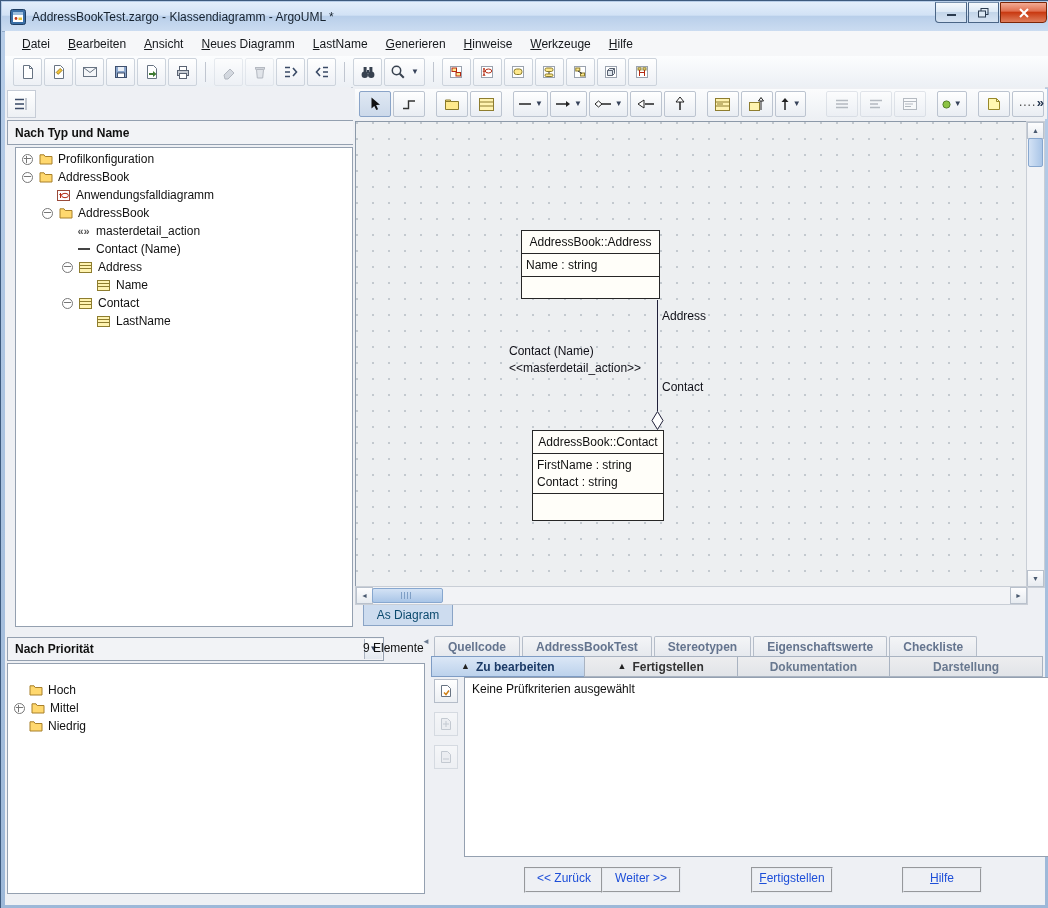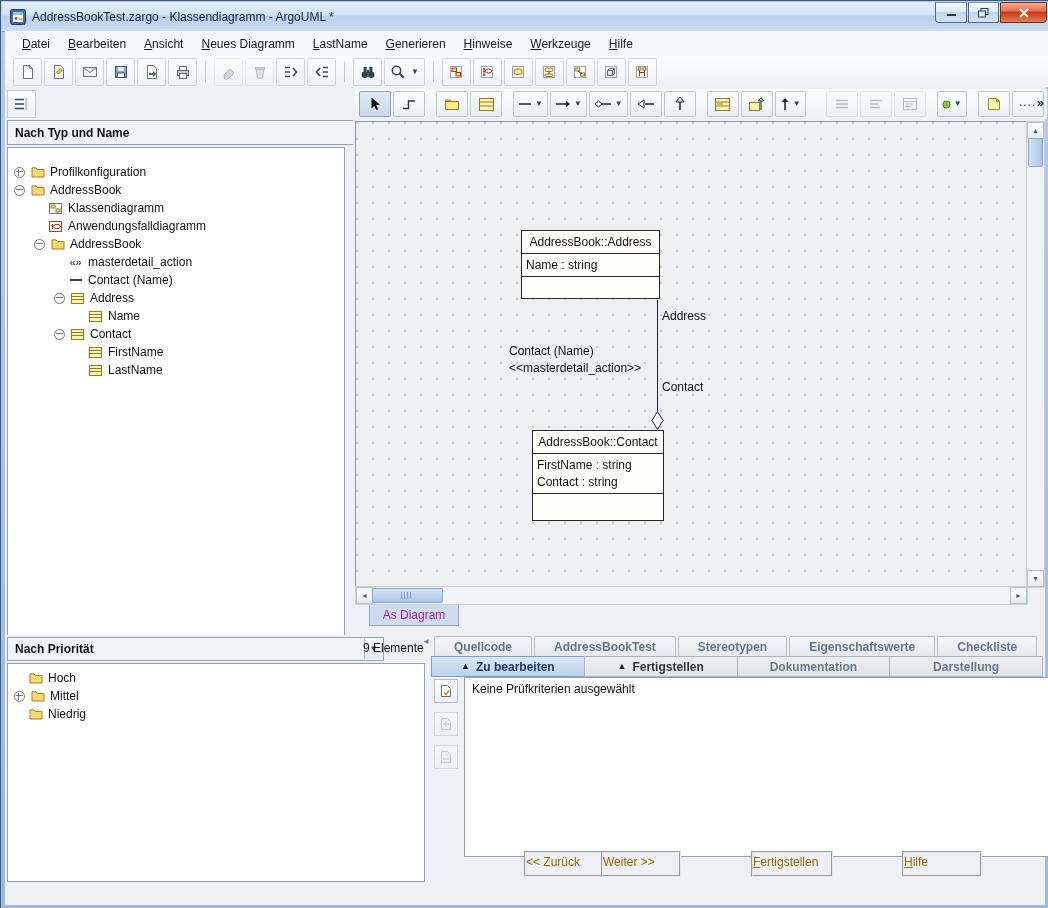--- a/index.html
+++ b/index.html
@@ -35,21 +35,21 @@
   .tcombo{height:26px;border:1px solid #ccd3dc;border-radius:2px;background:linear-gradient(#ffffff,#edf0f5);display:flex;align-items:center;padding:0 5px;gap:5px;flex:none}
   .chev{font-size:8px;line-height:1;color:#36425a}
 
   
   .explorer{position:absolute;left:4px;top:86px;width:346px;height:540px;background:#eef0f4}
   .icon-btn{position:absolute;left:2px;top:3px;width:27px;height:26px;border:1px solid #c6ccd6;background:linear-gradient(#fff,#edf0f4);display:flex;align-items:center;justify-content:center}
   .combo{position:absolute;background:#f2f3f6;border:1px solid #94a0b0;display:flex;align-items:center;font-weight:bold;padding:0 22px 0 7px;white-space:nowrap;overflow:hidden}
   .cArrow{position:absolute;right:1px;top:1px;bottom:1px;width:17px;background:linear-gradient(#fbfcfd,#e3e8ef);border-left:1px solid #aab3c0;display:flex;align-items:center;justify-content:center}
   .combo1{left:33px;top:4px;width:305px;height:25px}
   .combo2{left:2px;top:33px;width:336px;height:23px}
-  .tree{position:absolute;left:2px;top:60px;width:336px;height:476px;background:#fff;border:1px solid #94a0b0;padding-top:15px;overflow:hidden}
+  .tree{position:absolute;left:10px;top:60px;width:336px;height:476px;background:#fff;border:1px solid #94a0b0;padding-top:2px;overflow:hidden}
   .trow{height:18px;display:flex;align-items:center;gap:5px;white-space:nowrap}
   .i0{padding-left:6px}.i1{padding-left:26px}.i2{padding-left:46px}.i3{padding-left:66px}
   .knob{width:9px;height:9px;border:1px solid #777;border-radius:50%;position:relative;flex:none;background:#fff}
   .knob::before{content:"";position:absolute;left:1px;right:1px;top:3px;height:1px;background:#777}
   .knob.plus::after{content:"";position:absolute;top:1px;bottom:1px;left:3px;width:1px;background:#777}
   .kspace{width:9px;flex:none}
   .tico{width:15px;display:flex;justify-content:center;align-items:center;flex:none}
   .ster-ico::before{content:"«»";font-weight:bold;color:#555;font-size:11px}
   .assoc-ico{width:12px;height:2px;background:#444}
 
@@ -66,54 +66,54 @@
 
   .dview{position:absolute;left:2px;top:34px;width:688px;height:482px}
   .canvas{position:absolute;left:0;top:0;width:671px;height:465px;border:1px solid #8c99a9;background:#edeff1;
     background-image:radial-gradient(circle,#c3c9cf 1px,rgba(0,0,0,0) 1.3px);background-size:16px 16px;background-position:9px 9px;overflow:hidden}
   .vsb{position:absolute;left:671px;top:0;width:17px;height:465px;background:#f2f3f6;border:1px solid #c9ced6}
   .hsb{position:absolute;left:0;top:465px;width:671px;height:17px;background:#f2f3f6;border:1px solid #c9ced6}
   .sbtn{position:absolute;width:15px;height:15px;background:linear-gradient(#fdfdfe,#e7ebf0);border:1px solid #b9c1cc;display:flex;align-items:center;justify-content:center;font-size:7px;color:#49596f;line-height:1}
   .vthumb{position:absolute;left:1px;top:16px;width:13px;height:27px;background:linear-gradient(90deg,#d3e2f5,#a9c5e7);border:1px solid #87a7cf;border-radius:2px}
   .hthumb{position:absolute;left:16px;top:1px;width:69px;height:13px;background:linear-gradient(#d3e2f5,#a9c5e7);border:1px solid #87a7cf;border-radius:2px}
   .hthumb::after{content:"";position:absolute;left:28px;top:3px;width:10px;height:7px;background:repeating-linear-gradient(90deg,#7f9fc6 0 1px,rgba(0,0,0,0) 1px 3px)}
-  .dtab{position:absolute;left:16px;top:518px;width:88px;height:20px;background:#cddcef;border:1px solid #8aa4c6;border-top:none;color:#a21caf;display:flex;align-items:center;justify-content:center}
+  .dtab{position:absolute;left:10px;top:518px;width:88px;height:20px;background:#cddcef;border:1px solid #8aa4c6;border-top:none;color:#0c4a6e;display:flex;align-items:center;justify-content:center}
 
   
   .uml{position:absolute;background:#fffef9;border:1px solid #262626}
   .uml .ut{height:22px;border-bottom:1px solid #262626;display:flex;align-items:center;justify-content:center}
   .uml .ua{border-bottom:1px solid #262626;padding:2px 4px 3px}
   .uml .ua div{height:17px;display:flex;align-items:center}
   .aline{position:absolute;width:1px;background:#20203a}
   .dlabel{position:absolute;white-space:nowrap;color:#101018}
 
   
   .todo{position:absolute;left:4px;top:634px;width:420px;height:242px;background:#eef0f4}
   .combo3{left:2px;top:2px;width:346px;height:22px}
   .todo-count{position:absolute;left:358px;top:6px;color:#111}
-  .todo-tree{position:absolute;left:2px;top:28px;width:416px;height:212px;background:#fff;border:1px solid #94a0b0;padding-top:5px}
+  .todo-tree{position:absolute;left:2px;top:28px;width:416px;height:212px;background:#fff;border:1px solid #94a0b0;padding-top:17px}
   .split-arrow{position:absolute;left:421px;top:637px;font-size:8px;color:#6a7a90;line-height:1}
 
   
   .details{position:absolute;left:428px;top:634px;width:616px;height:242px;background:#eef0f4}
   .tabs1{position:absolute;left:5px;top:1px;height:20px;display:flex;gap:2px}
-  .tab1{padding:0 19px;border:1px solid #b5bdc9;border-bottom:none;border-radius:2px 2px 0 0;background:linear-gradient(#f4f5f7,#e6e9ee);color:#64748e;font-weight:bold;display:flex;align-items:center}
+  .tab1{padding:0 13px;border:1px solid #b5bdc9;border-bottom:none;border-radius:2px 2px 0 0;background:linear-gradient(#f4f5f7,#e6e9ee);color:#64748e;font-weight:bold;display:flex;align-items:center}
   .tabs2{position:absolute;left:2px;top:21px;width:612px;height:21px;display:flex}
   .tab2{flex:1;border:1px solid #a9b3c1;margin-left:-1px;display:flex;align-items:center;justify-content:center;gap:6px;background:linear-gradient(#ededef,#e1e4e8);color:#333;font-weight:bold}
   .tab2:first-child{margin-left:0}
   .tab2.sel{background:linear-gradient(#dbe7f6,#bcd2ec);color:#1b3a66;border-color:#7e9cc4}
   .tab2.muted{color:#68788f}
   .marker{font-size:9px;color:#222;line-height:1}
   .dbody{position:absolute;left:2px;top:42px;width:612px;height:172px}
   .strip{position:absolute;left:3px;top:2px;width:24px}
   .sbtn2{width:22px;height:22px;border:1px solid #b5bdc9;background:linear-gradient(#fff,#ecEFf3);display:flex;align-items:center;justify-content:center;margin-bottom:9px}
   .sbtn2.dis{opacity:.42}
   .msgbox{position:absolute;left:33px;top:0;width:577px;height:170px;background:#fff;border:1px solid #94a0b0;padding:4px 7px;color:#111}
   .wizard{position:absolute;left:0;top:214px;width:616px;height:26px}
-  .wbtn{position:absolute;top:2px;height:22px;background:#eef0f4;border:2px groove #e7eaef;color:#a16207;text-align:left;line-height:18px}
+  .wbtn{position:absolute;top:18px;height:22px;background:#eef0f4;border:2px groove #e7eaef;color:#1d4ed8;text-align:center;line-height:18px}
   .wbtn.accel::first-letter{text-decoration:underline}
 
   
   .statusbar{position:absolute;left:4px;top:876px;width:1040px;height:28px;background:#eef0f4;border-top:1px solid #dcdfe5}
   .progress{position:absolute;left:672px;top:5px;width:168px;height:17px;background:#fbfbfc;border:1px solid #9aa4b2}
   .memory{position:absolute;left:846px;top:3px;width:192px;height:21px;background:#e7e7e0;border:1px solid #d2d2c8;display:flex;align-items:center;overflow:hidden}
   .memfill{width:13px;height:21px;background:#e9e43b;flex:none}
   .memtext{padding-left:10px;color:#20242a;white-space:nowrap}
 </style>
 </head>
@@ -328,31 +328,20 @@
             <svg width="14" height="12">
               <path d="M1 11V1.8h4l1.2 1.7H13V11z" fill="#ffd86e" stroke="#a8802a"></path>
             </svg>
           </span>
         <span>AddressBook</span>
       </div>
       <div class="trow i1">
         <span class="kspace"></span>
         <span class="tico">
             <svg width="13" height="11">
-              <rect x="0.5" y="0.5" width="12" height="10" fill="#fff" stroke="#66788e"></rect>
-              <rect x="2" y="2" width="4" height="3" fill="#ffe98c" stroke="#8a7a2a"></rect>
-              <rect x="7" y="6" width="4" height="3" fill="#ffe98c" stroke="#8a7a2a"></rect>
-            </svg>
-          </span>
-        <span>Klassendiagramm</span>
-      </div>
-      <div class="trow i1">
-        <span class="kspace"></span>
-        <span class="tico">
-            <svg width="13" height="11">
               <rect x="0.5" y="0.5" width="12" height="10" fill="#fff" stroke="#9a4a3a"></rect>
               <ellipse cx="8" cy="5.5" rx="3.4" ry="2.2" fill="none" stroke="#b42a12"></ellipse>
               <path d="M3.5 3v5M2.3 4.5h2.4" stroke="#b42a12"></path>
             </svg>
           </span>
         <span>Anwendungsfalldiagramm</span>
       </div>
       <div class="trow i1">
         <span class="knob"></span>
         <span class="tico">
@@ -396,30 +385,20 @@
       </div>
       <div class="trow i2">
         <span class="knob"></span>
         <span class="tico">
             <svg width="13" height="11">
               <rect x="0.5" y="0.5" width="12" height="10" fill="#fff3b0" stroke="#8e7d2f"></rect>
               <path d="M0.5 3.5h12M0.5 6.5h12" stroke="#8e7d2f"></path>
             </svg>
           </span>
         <span>Contact</span>
-      </div>
-      <div class="trow i3">
-        <span class="kspace"></span>
-        <span class="tico">
-            <svg width="13" height="11">
-              <rect x="0.5" y="0.5" width="12" height="10" fill="#fff3b0" stroke="#8e7d2f"></rect>
-              <path d="M0.5 3.5h12M0.5 6.5h12" stroke="#8e7d2f"></path>
-            </svg>
-          </span>
-        <span>FirstName</span>
       </div>
       <div class="trow i3">
         <span class="kspace"></span>
         <span class="tico">
             <svg width="13" height="11">
               <rect x="0.5" y="0.5" width="12" height="10" fill="#fff3b0" stroke="#8e7d2f"></rect>
               <path d="M0.5 3.5h12M0.5 6.5h12" stroke="#8e7d2f"></path>
             </svg>
           </span>
         <span>LastName</span>

